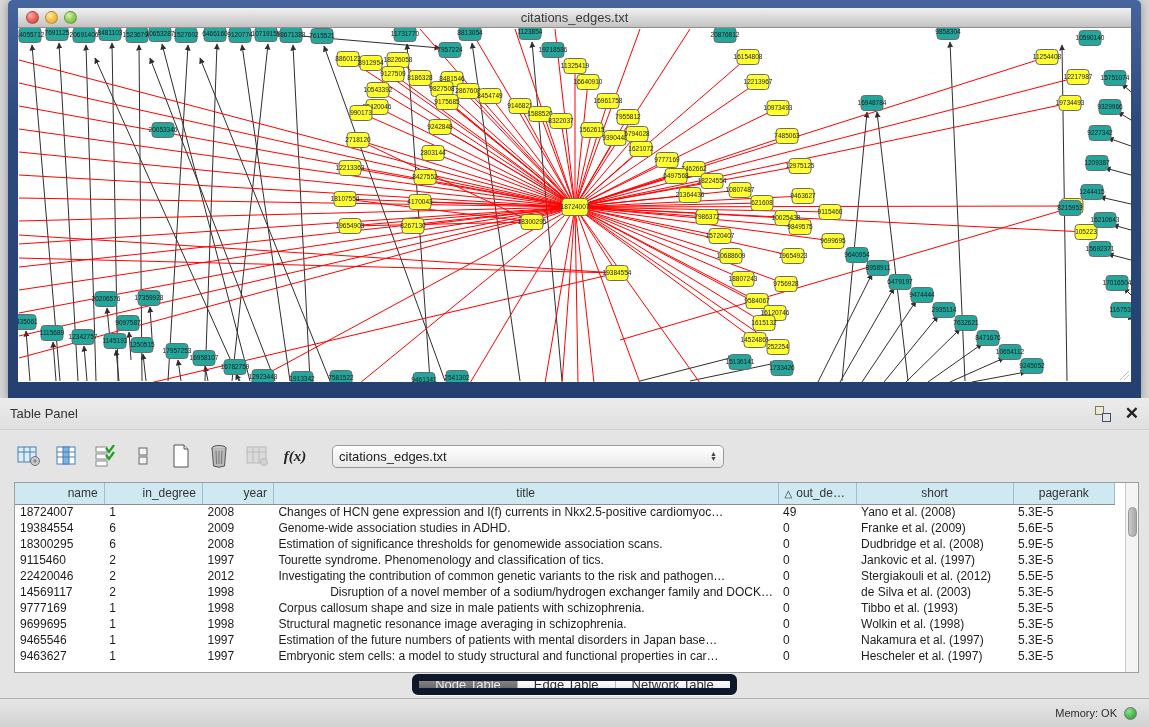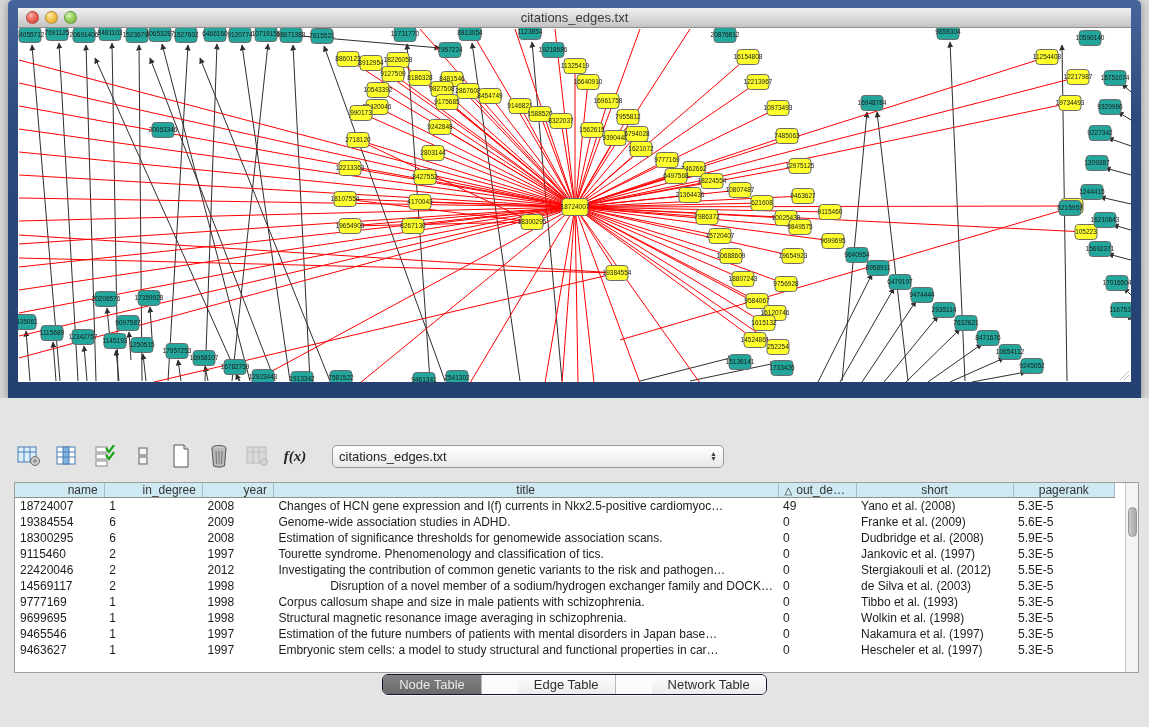--- a/index.html
+++ b/index.html
@@ -35,28 +35,28 @@
   .toolbar { position:absolute; left:14px; top:40px; height:36px; display:flex; align-items:center; gap:8px; }
   .tbtn { width:30px; height:30px; display:flex; align-items:center; justify-content:center; border-radius:4px; cursor:pointer; }
   .fx { font-family:"Liberation Serif",serif; font-style:italic; font-size:15px; font-weight:bold; color:#222; }
   .combo { margin-left:14px; width:392px; height:23px; border:1px solid #9a9a9a; border-radius:5px;
            background:linear-gradient(180deg,#ffffff,#e8e8e8); display:flex; align-items:center; padding:0 6px; font-size:13px; color:#222; cursor:pointer; }
   .combo .cval { flex:1; }
   .combo .updown { display:flex; flex-direction:column; line-height:5px; font-size:7px; color:#444; }
 
   .tablebox { position:absolute; left:14px; top:84px; width:1125px; height:191px; background:#fff; border:1px solid #9e9e9e; overflow:hidden; }
   table.grid { border-collapse:collapse; table-layout:fixed; font-size:12px; color:#1c1c1c; width:1100px; }
-  table.grid th { background:#cfe9f3; border-right:1px solid #9fbecb; border-bottom:1px solid #8e8e8e; height:14px; font-weight:normal; color:#333; padding:0 6px; overflow:hidden; white-space:nowrap; }
+  table.grid th { background:#cfe9f3; border-right:1px solid #9fbecb; border-bottom:1px solid #8e8e8e; height:21px; font-weight:normal; color:#333; padding:0 6px; overflow:hidden; white-space:nowrap; }
   table.grid td { height:16px; padding:0 5px; overflow:hidden; white-space:nowrap; border:none; }
   .sort-tri { display:inline-block; margin-right:4px; font-size:10px; color:#2c2c2c; }
   .vscroll { position:absolute; right:0; top:0; width:13px; height:189px; background:#f4f4f4; border-left:1px solid #c8c8c8; }
   .vthumb { position:absolute; left:2px; top:24px; width:9px; height:30px; border-radius:5px; background:linear-gradient(90deg,#c9c9c9,#a8a8a8); border:1px solid #979797; cursor:pointer; }
 
   .tabsrow { position:absolute; left:0; top:276px; width:1149px; display:flex; justify-content:center; }
-  .seg { display:flex; border:1px solid #0f172a; border-radius:6px; overflow:hidden; background:#fbfbfb; height:21px; box-shadow:0 1px 0 rgba(255,255,255,.7);gap:36px; }
+  .seg { display:flex; border:7px solid #0f172a; border-radius:6px; overflow:hidden; background:#fbfbfb; height:21px; box-shadow:0 1px 0 rgba(255,255,255,.7); }
   .seg .tab { padding:0 16px; font-size:13px; color:#2e2e2e; display:flex; align-items:center; cursor:pointer; border-right:1px solid #b9b9b9; background:linear-gradient(180deg,#fdfdfd,#ededed); }
   .seg .tab:last-child { border-right:none; }
   .seg .tab.sel { background:linear-gradient(180deg,#828282,#6a6a6a); color:#e9e9e9; }
 
   .statusbar { position:absolute; left:0; top:300px; width:1149px; height:29px; background:linear-gradient(180deg,#e6e6e6,#d2d2d2); border-top:1px solid #b2b2b2; display:flex; align-items:center; justify-content:flex-end; padding:0 12px; gap:7px; }
   .memtxt { font-size:11px; color:#2c2c2c; }
   .memdot { width:13px; height:13px; border-radius:50%; background:radial-gradient(circle at 35% 30%,#8fe08f,#44b544 60%,#2e9a2e); border:1px solid #777; cursor:pointer; }
 </style>
 </head>
 <body>
@@ -497,20 +497,29 @@
           <text x="457" y="380.3" text-anchor="middle" font-size="6.5" fill="#1a1a1a">2541302</text>
         </svg>
       <svg class="grip" viewBox="0 0 12 12">
         <line x1="3" y1="12" x2="12" y2="3" stroke="#888" stroke-width="1"></line>
         <line x1="7" y1="12" x2="12" y2="7" stroke="#888" stroke-width="1"></line>
       </svg>
     </div>
   </div>
 
   <div class="panel">
+    <div class="phead">
+      <span class="ptitle">Table Panel</span>
+      <span class="spacer"></span>
+      <span class="float-ic">
+          <span class="sq1"></span>
+          <span class="sq2"></span>
+        </span>
+      <span class="close-ic">✕</span>
+    </div>
 
     <div class="toolbar">
       <span class="tbtn">
         <svg width="24" height="22" viewBox="0 0 24 22">
             <rect x="1" y="2" width="18" height="15" fill="#dceefb" stroke="#4a7fb5"></rect>
             <line x1="1" y1="7" x2="19" y2="7" stroke="#4a7fb5"></line>
             <line x1="7" y1="2" x2="7" y2="17" stroke="#4a7fb5"></line>
             <line x1="13" y1="2" x2="13" y2="17" stroke="#4a7fb5"></line>
             <circle cx="18" cy="16" r="4.5" fill="#c9c9c9" stroke="#707070"></circle>
             <circle cx="18" cy="16" r="1.7" fill="#8a8a8a"></circle>
@@ -685,14 +694,18 @@
     </div>
 
     <div class="tabsrow">
       <div class="seg" id="seg">
           <div class="tab sel">Node Table</div>
           <div class="tab">Edge Table</div>
           <div class="tab">Network Table</div>
         </div>
     </div>
 
+    <div class="statusbar">
+      <span class="memtxt">Memory: OK</span>
+      <span class="memdot"></span>
+    </div>
   </div>
 </div>
 
 </body></html>

